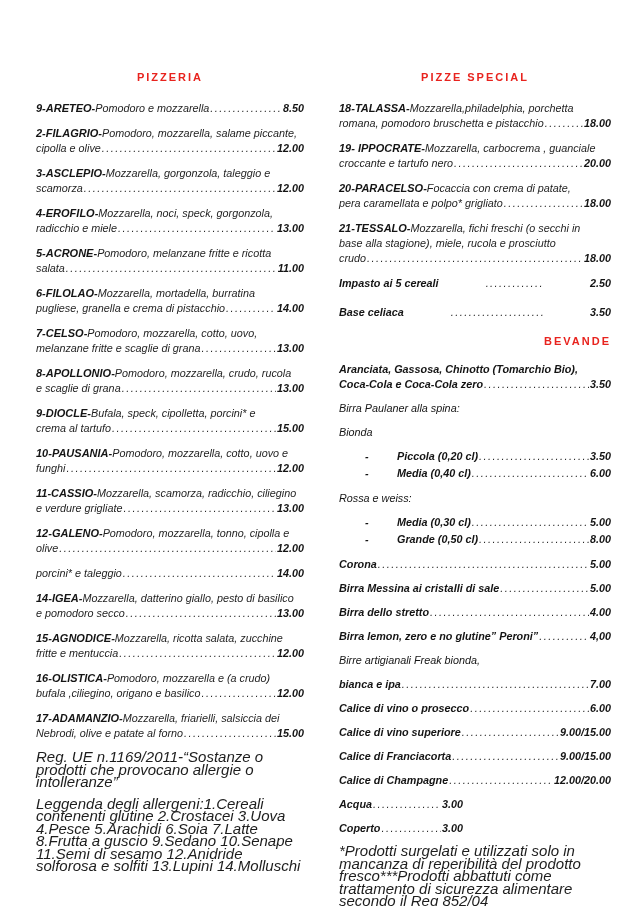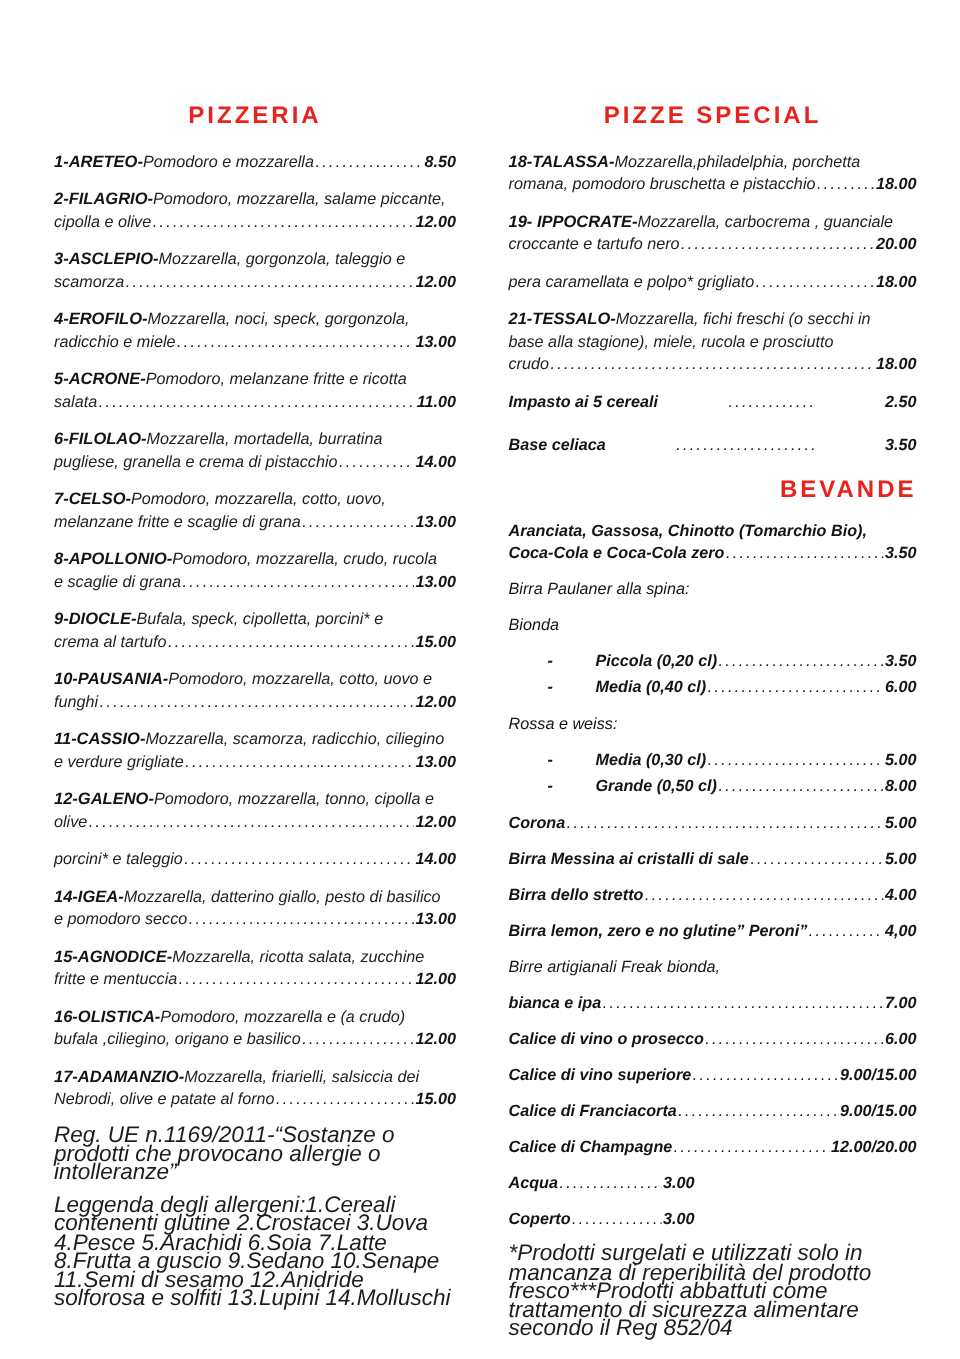--- a/index.html
+++ b/index.html
@@ -2,21 +2,21 @@
 <html><head>
 <meta charset="utf-8">
 <style>
   html,body{margin:0;padding:0;background:#ffffff;}
   .page{position:relative;width:640px;height:906px;background:#ffffff;overflow:hidden;
         font-family:"Liberation Sans",sans-serif;font-style:italic;color:#141414;}
   .col{position:absolute;top:70px;}
   .col.left{left:36px;width:268px;}
   .col.right{left:339px;width:272px;}
   .hdr{margin:0 0 16px 0;text-align:center;font-style:normal;font-weight:bold;
-       font-size:16px;line-height:15px;letter-spacing:2px;}
+       font-size:11px;line-height:15px;letter-spacing:2px;}
   .hdr.bev{margin-top:4px;margin-bottom:13px;text-align:right;}
   .item{margin-bottom:10px;}
   .line{white-space:nowrap;font-size:10.8px;line-height:15px;}
   .fline{display:flex;align-items:baseline;font-size:10.8px;line-height:15px;}
   .fline > span{white-space:nowrap;}
   .iname{font-weight:700;font-size:11px;font-style:italic;}
   .idesc{color:#1e1e1e;}
   .dots{flex:1 1 6px;min-width:6px;overflow:hidden;white-space:nowrap;
         letter-spacing:1.5px;color:#1a1a1a;margin:0 1px;}
   .dots::after{content:"....................................................................................................................";}
@@ -34,21 +34,21 @@
 </style>
 </head>
 <body>
 
 <div class="page">
   <div class="col left">
     <h2 class="hdr accent" style="color: rgb(232, 35, 30);">PIZZERIA</h2>
     <div id="pizzeria-list">
         <div class="item">
           <div class="fline">
-            <b class="iname">1-ARETEO-</b>
+            <b class="iname">9-ARETEO-</b>
             <span class="idesc">Pomodoro e mozzarella</span>
             <span class="dots"></span>
             <b class="price">8.50</b>
           </div>
         </div>
         <div class="item">
           <div class="line"><b class="iname">2-FILAGRIO-</b><span class="idesc">Pomodoro, mozzarella, salame piccante,</span></div>
           <div class="fline">
             <span class="idesc">cipolla e olive</span>
             <span class="dots"></span>
@@ -192,20 +192,21 @@
         </div>
         <div class="item">
           <div class="line"><b class="iname">19- IPPOCRATE-</b><span class="idesc">Mozzarella, carbocrema , guanciale</span></div>
           <div class="fline">
             <span class="idesc">croccante e tartufo nero</span>
             <span class="dots"></span>
             <b class="price">20.00</b>
           </div>
         </div>
         <div class="item">
+          <div class="line"><b class="iname">20-PARACELSO-</b><span class="idesc">Focaccia con crema di patate,</span></div>
           <div class="fline">
             <span class="idesc">pera caramellata e polpo*  grigliato</span>
             <span class="dots"></span>
             <b class="price">18.00</b>
           </div>
         </div>
         <div class="item">
           <div class="line"><b class="iname">21-TESSALO-</b><span class="idesc">Mozzarella, fichi freschi (o secchi in</span></div>
           <div class="line"><span class="idesc">base alla stagione), miele, rucola e prosciutto</span></div>
           <div class="fline">

